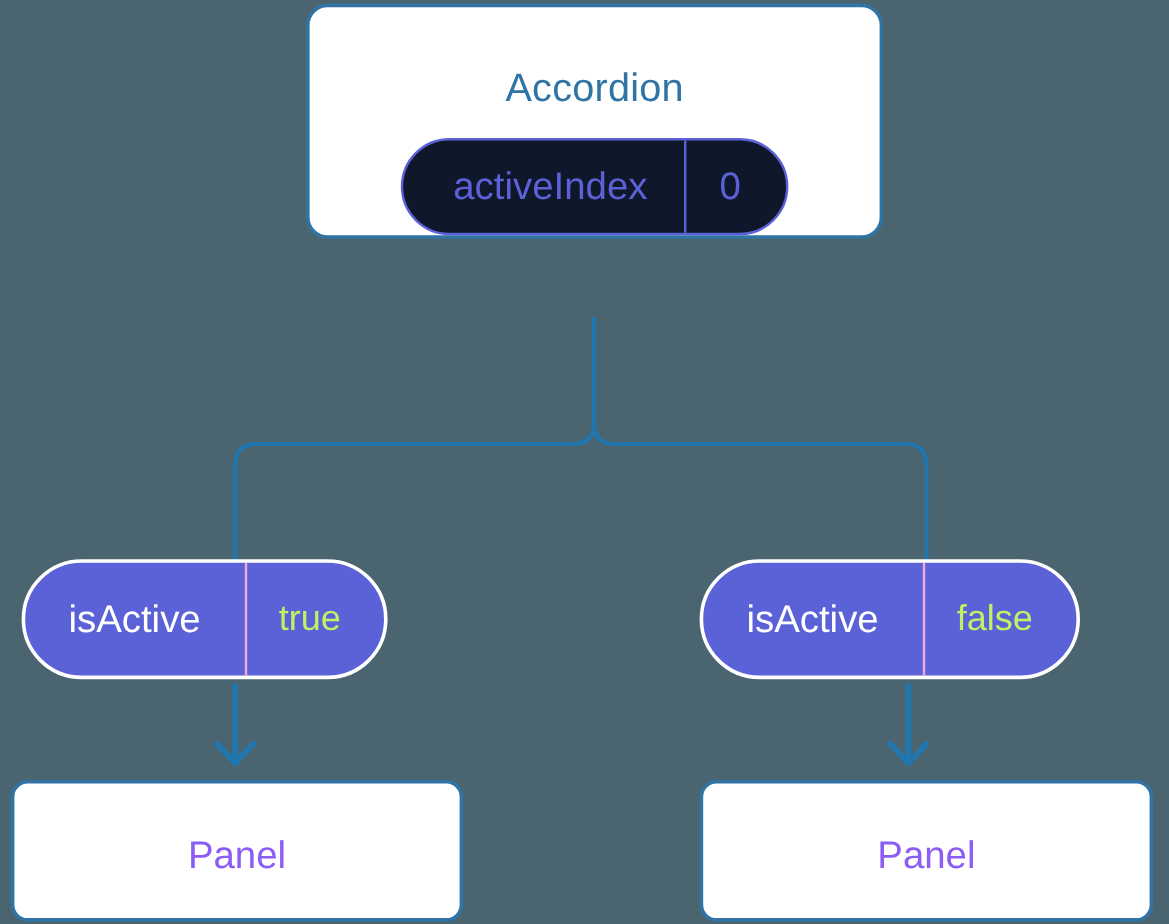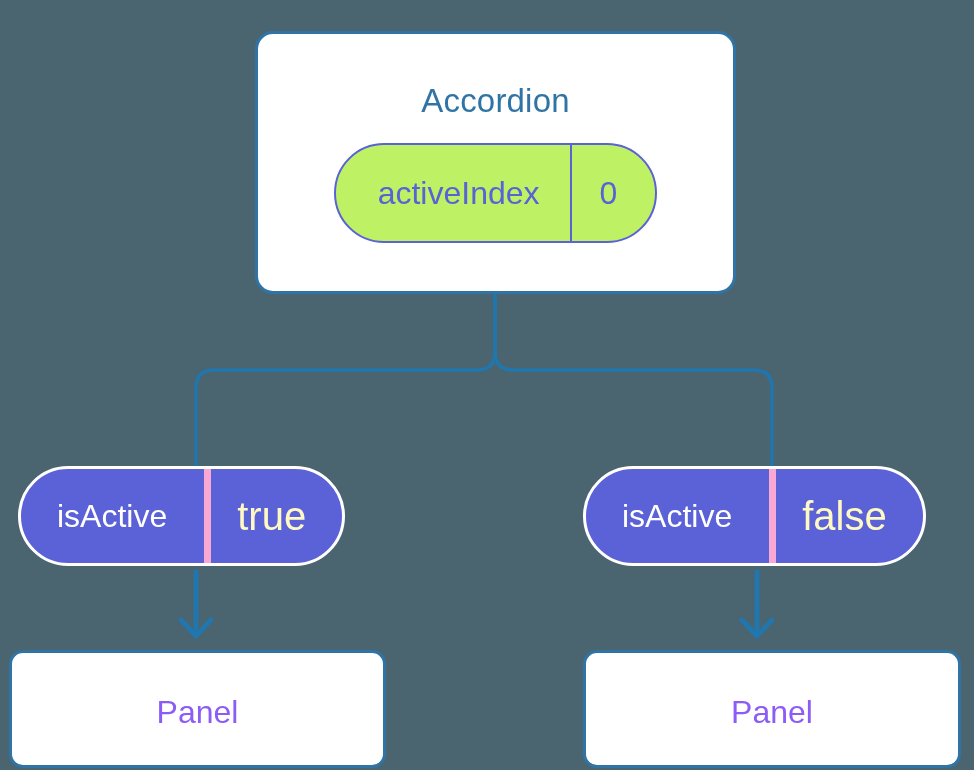--- a/index.html
+++ b/index.html
@@ -35,43 +35,42 @@
     background: #ffffff;
     border: 3px solid #2f74a5;
     border-radius: 18px;
     box-sizing: border-box;
     z-index: 2;
   }
   #accordion-card {
     left: 255px;
     top: 3px;
     width: 481px;
-    height: 263px;
+    height: 196px;
     display: flex;
     flex-direction: column;
     align-items: center;
-    margin-top: 28px;
   }
   .card-title {
     color: #2f74a5;
     font-size: 33px;
     letter-spacing: 0.2px;
     margin-top: 50px;
     line-height: 1;
     white-space: nowrap;
   }
 
   
   .state-pill-outline {
     margin-top: 26px;
     display: flex;
     align-items: stretch;
     border: 2px solid #5b61d6;
     border-radius: 999px;
-    background: #bef264;
+    background: #0f172a;
     height: 100px;
     box-sizing: border-box;
     overflow: hidden;
   }
   .state-pill-outline .pill-key {
     display: flex;
     align-items: center;
     justify-content: center;
     padding: 0 30px 0 42px;
     color: #5b61d6;
@@ -108,24 +107,24 @@
     justify-content: center;
     color: #ffffff;
     font-size: 32px;
     padding: 0 37px 0 36px;
     white-space: nowrap;
   }
   .state-pill-filled .pill-val {
     display: flex;
     align-items: center;
     justify-content: center;
-    color: #fef9c3;
-    font-size: 40px;
+    color: #bef264;
+    font-size: 30px;
     padding: 0 36px 0 26px;
-    border-left: 7px solid #f9a8d4;
+    border-left: 2px solid #f9a8d4;
     white-space: nowrap;
   }
   #pill-left  { left: 18px;  top: 466px; }
   #pill-right { left: 583px; top: 466px; }
 
   
   .panel-card {
     position: absolute;
     background: #ffffff;
     border: 3px solid #2f74a5;

